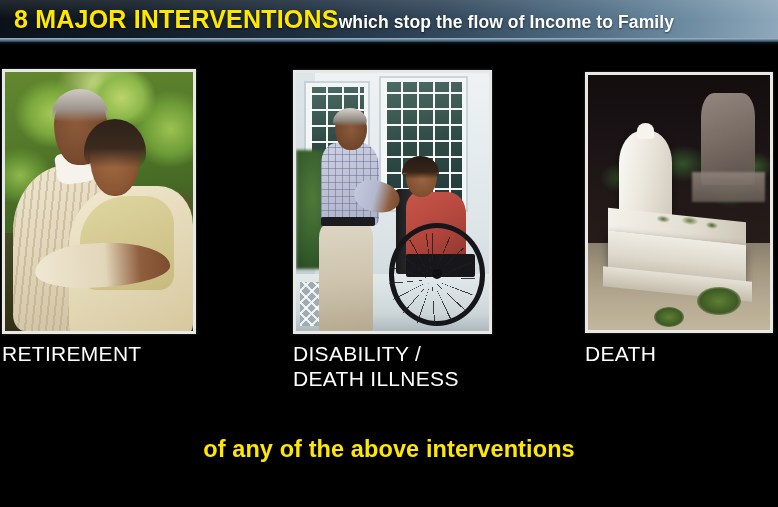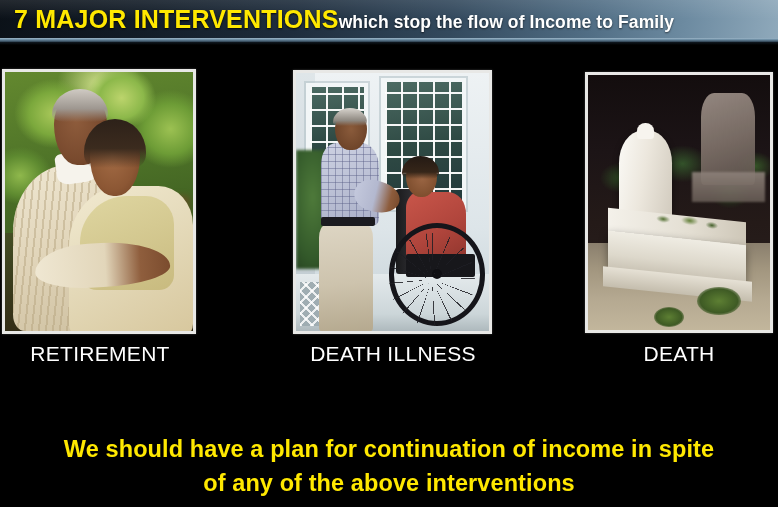--- a/index.html
+++ b/index.html
@@ -384,21 +384,21 @@
   
   .captions {
     position: absolute;
     left: 0;
     top: 339px;
     width: 778px;
     height: 62px;
   }
   .caption {
     position: absolute;
-    text-align: center;
+    text-align: left;
     color: #ffffff;
     font-size: 21px;
     font-weight: normal;
     line-height: 25px;
     letter-spacing: 0.3px;
   }
   .caption.c1 { left: 2px;   top: 2px; width: 196px; }
   .caption.c2 { left: 293px; top: 2px; width: 200px; }
   .caption.c3 { left: 585px; top: 2px; width: 188px; }
 
@@ -417,21 +417,21 @@
   }
 </style>
 </head>
 <body>
 
 <div class="slide">
 
   <div class="header-bar">
     <div class="header-gloss"></div>
     <div class="header-text">
-      <span class="title-main">7 MAJOR INTERVENTIONS</span><span class="title-sub">which stop the flow of Income to Family</span>
+      <span class="title-main">8 MAJOR INTERVENTIONS</span><span class="title-sub">which stop the flow of Income to Family</span>
     </div>
   </div>
   <div class="header-underline"></div>
   <div class="header-underline-dark"></div>
 
   <div class="photo-row">
 
     <div class="photo-frame p1">
       <div class="photo">
         <div class="ph1-bg"></div>
@@ -491,23 +491,23 @@
         <div class="ph3-weed-a"></div>
         <div class="ph3-weed-b"></div>
       </div>
     </div>
 
   </div>
 
   <div class="captions">
     <div class="caption c1">RETIREMENT</div>
     <div class="caption c2">
+      <div>DISABILITY /</div>
       <div>DEATH ILLNESS</div>
     </div>
     <div class="caption c3">DEATH</div>
   </div>
 
   <div class="bottom-message">
-    <div>We should have a plan for continuation of income in spite</div>
     <div>of any of the above interventions</div>
   </div>
 
 </div>
 
 </body></html>

